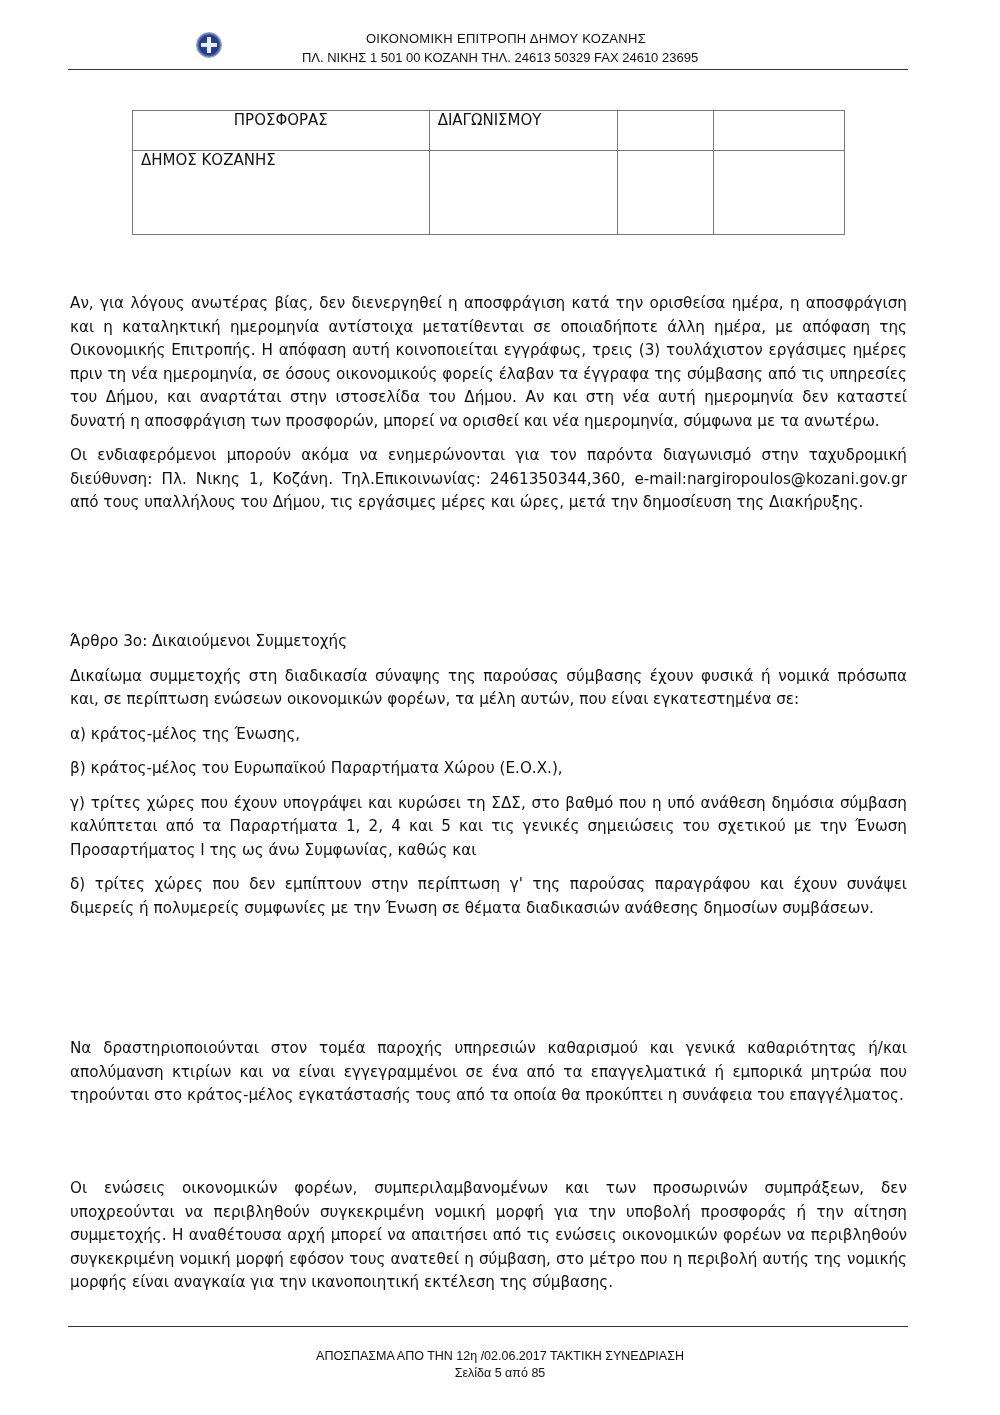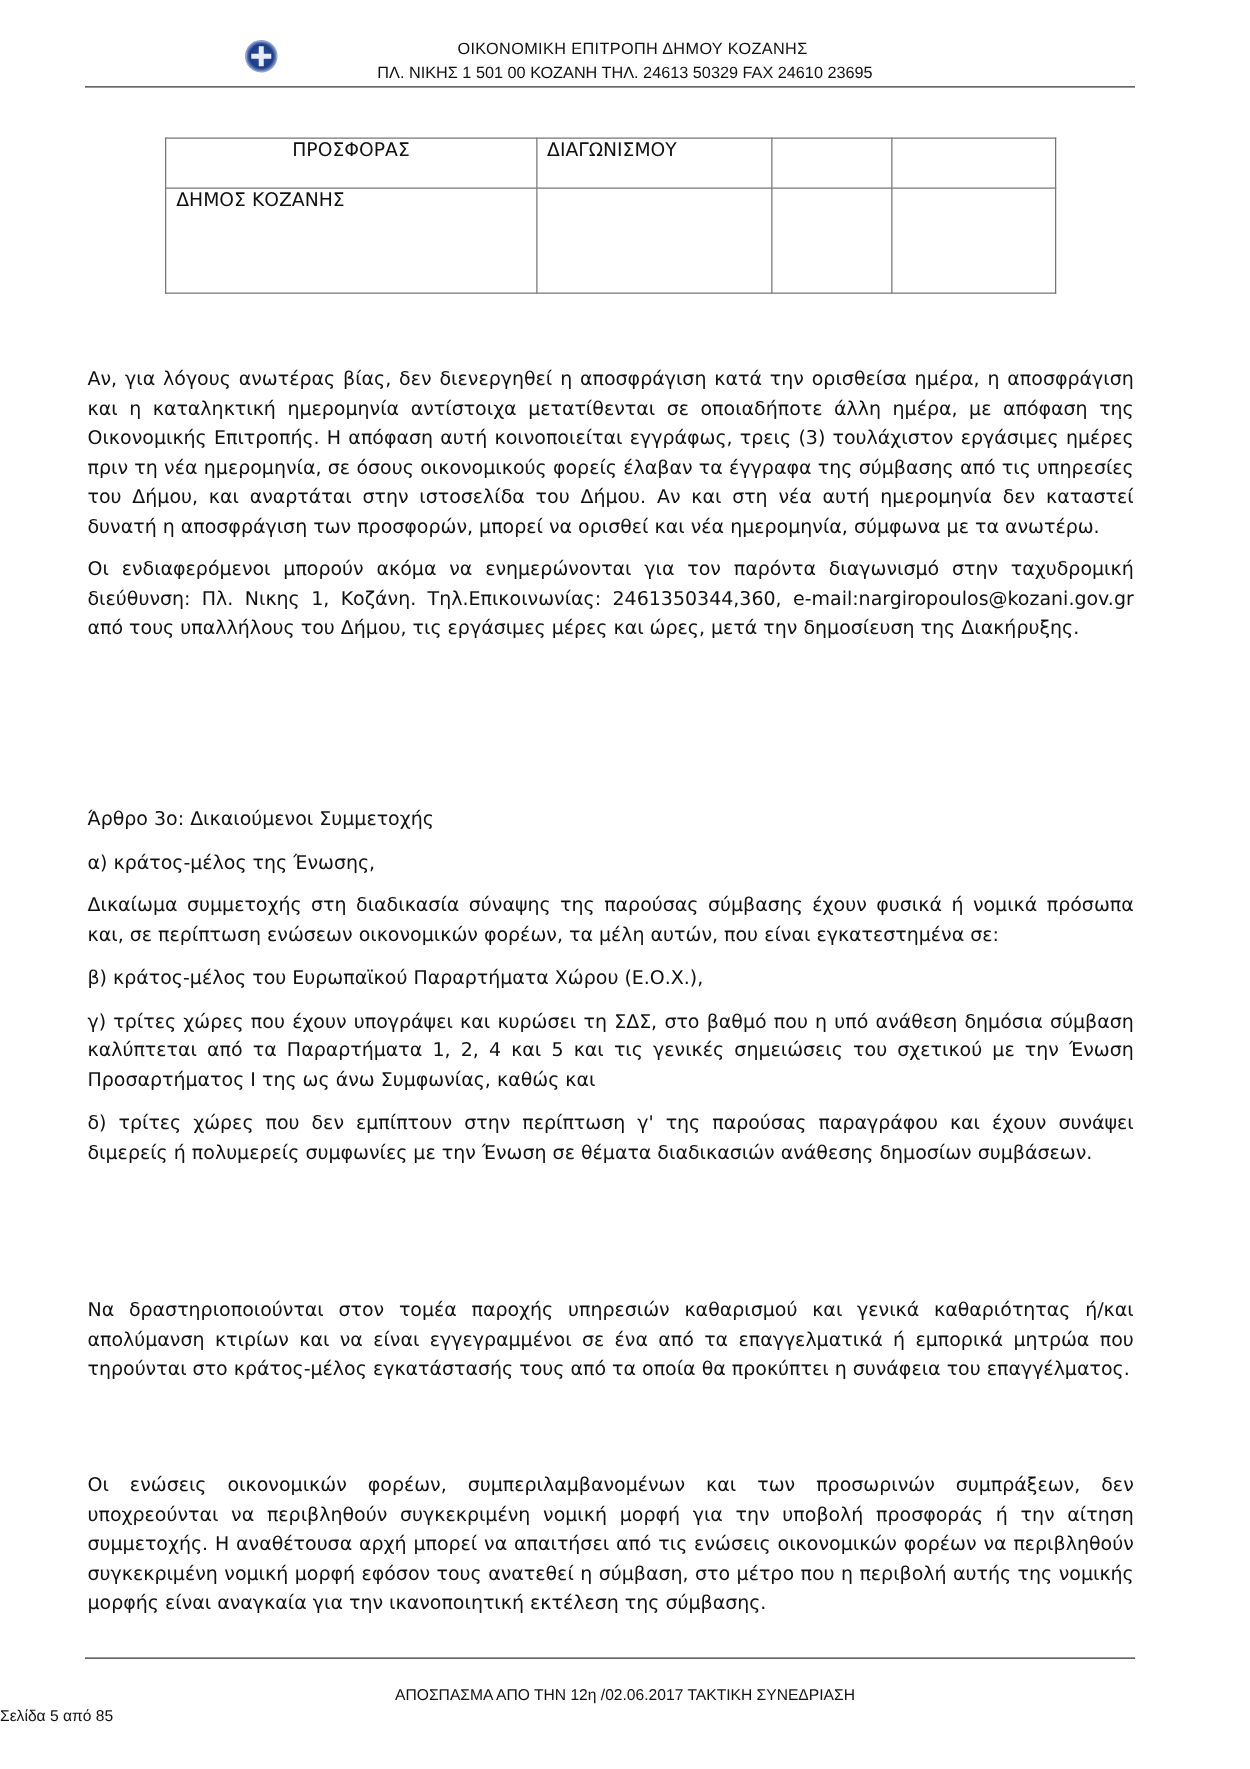--- a/index.html
+++ b/index.html
@@ -20,21 +20,21 @@
   table.offer td { border: 1px solid #777; font-size: 15px; vertical-align: top; padding: 0 8px; }
   .r1 td { height: 40px; padding-top: 6px; box-sizing: border-box; }
   .r2 td { height: 84px; padding-top: 6px; box-sizing: border-box; }
   .c1 { width: 295px; } .c2 { width: 187px; } .c3 { width: 96px; } .c4 { width: 130px; }
   .center { text-align: center; }
   .body-text { position: absolute; left: 70px; width: 837px; font-size: 15.2px; line-height: 23.5px; text-align: justify; }
   .body-text p { margin: 0 0 11px 0; }
   .art-title { font-size: 15.2px; }
   .footer1 { position: absolute; top: 1349px; width: 1000px; text-align: center; font-size: 12.5px;
              font-family: Liberation Sans, sans-serif; }
-  .footer2 { position: absolute; top: 1366px; width: 1000px; text-align: left; font-size: 12.5px;
+  .footer2 { position: absolute; top: 1366px; width: 1000px; text-align: center; font-size: 12.5px;
              font-family: "Liberation Sans", sans-serif; }
 </style>
 </head>
 <body>
 
 <div class="header">
   <div class="logo"></div>
   <div class="hdr-line1">ΟΙΚΟΝΟΜΙΚΗ  ΕΠΙΤΡΟΠΗ  ΔΗΜΟΥ  ΚΟΖΑΝΗΣ</div>
   <div class="hdr-line2">ΠΛ. ΝΙΚΗΣ  1  501 00  ΚΟΖΑΝΗ  ΤΗΛ.  24613 50329  FAX  24610 23695</div>
 </div>
@@ -55,24 +55,24 @@
     <td class="c4"></td>
   </tr>
 </tbody>
   </table>
 
 <div class="body-text" style="top:292px;">
   <p>Αν, για λόγους ανωτέρας βίας, δεν διενεργηθεί η αποσφράγιση κατά την ορισθείσα ημέρα, η αποσφράγιση και η καταληκτική ημερομηνία αντίστοιχα μετατίθενται σε οποιαδήποτε άλλη ημέρα, με απόφαση της Οικονομικής Επιτροπής. Η απόφαση αυτή κοινοποιείται εγγράφως, τρεις (3) τουλάχιστον εργάσιμες ημέρες πριν τη νέα ημερομηνία, σε όσους οικονομικούς φορείς έλαβαν τα έγγραφα της σύμβασης από τις υπηρεσίες του Δήμου, και αναρτάται στην ιστοσελίδα του Δήμου. Αν και στη νέα αυτή ημερομηνία δεν καταστεί δυνατή η αποσφράγιση των προσφορών, μπορεί να ορισθεί και νέα ημερομηνία, σύμφωνα με τα ανωτέρω.</p>
   <p>Οι ενδιαφερόμενοι μπορούν ακόμα να ενημερώνονται για τον παρόντα διαγωνισμό στην ταχυδρομική διεύθυνση: Πλ. Νικης 1, Κοζάνη. Τηλ.Επικοινωνίας: 2461350344,360, e-mail:nargiropoulos@kozani.gov.gr από τους υπαλλήλους του Δήμου, τις εργάσιμες μέρες και ώρες, μετά την δημοσίευση της Διακήρυξης.</p>
 </div>
 
-<div class="body-text" style="top:644px;">
+<div class="body-text" style="top:630px;">
   <p class="art-title">Άρθρο 3ο:  Δικαιούμενοι Συμμετοχής</p>
+  <p>Δικαίωμα συμμετοχής στη διαδικασία σύναψης της παρούσας σύμβασης έχουν φυσικά ή νομικά πρόσωπα και, σε περίπτωση ενώσεων οικονομικών φορέων, τα μέλη αυτών, που είναι εγκατεστημένα σε:</p>
   <p>α) κράτος-μέλος της Ένωσης,</p>
-  <p>Δικαίωμα συμμετοχής στη διαδικασία σύναψης της παρούσας σύμβασης έχουν φυσικά ή νομικά πρόσωπα και, σε περίπτωση ενώσεων οικονομικών φορέων, τα μέλη αυτών, που είναι εγκατεστημένα σε:</p>
   <p>β) κράτος-μέλος του Ευρωπαϊκού Παραρτήματα Χώρου (Ε.Ο.Χ.),</p>
   <p>γ) τρίτες χώρες που έχουν υπογράψει και κυρώσει τη ΣΔΣ, στο βαθμό που η υπό ανάθεση δημόσια σύμβαση καλύπτεται από τα Παραρτήματα 1, 2, 4 και 5 και τις γενικές σημειώσεις του σχετικού με την Ένωση Προσαρτήματος Ι της ως άνω Συμφωνίας, καθώς και</p>
   <p>δ) τρίτες χώρες που δεν εμπίπτουν στην περίπτωση γ' της παρούσας παραγράφου και έχουν συνάψει διμερείς ή πολυμερείς συμφωνίες με την Ένωση σε θέματα διαδικασιών ανάθεσης δημοσίων συμβάσεων.</p>
 </div>
 
 <div class="body-text" style="top:1037px;">
   <p>Να δραστηριοποιούνται στον τομέα παροχής υπηρεσιών καθαρισμού και γενικά καθαριότητας ή/και απολύμανση κτιρίων και να είναι εγγεγραμμένοι σε ένα από τα επαγγελματικά ή εμπορικά μητρώα που τηρούνται στο κράτος-μέλος εγκατάστασής τους από τα οποία θα προκύπτει η συνάφεια του επαγγέλματος.</p>
 </div>
 
 <div class="body-text" style="top:1177px;">

